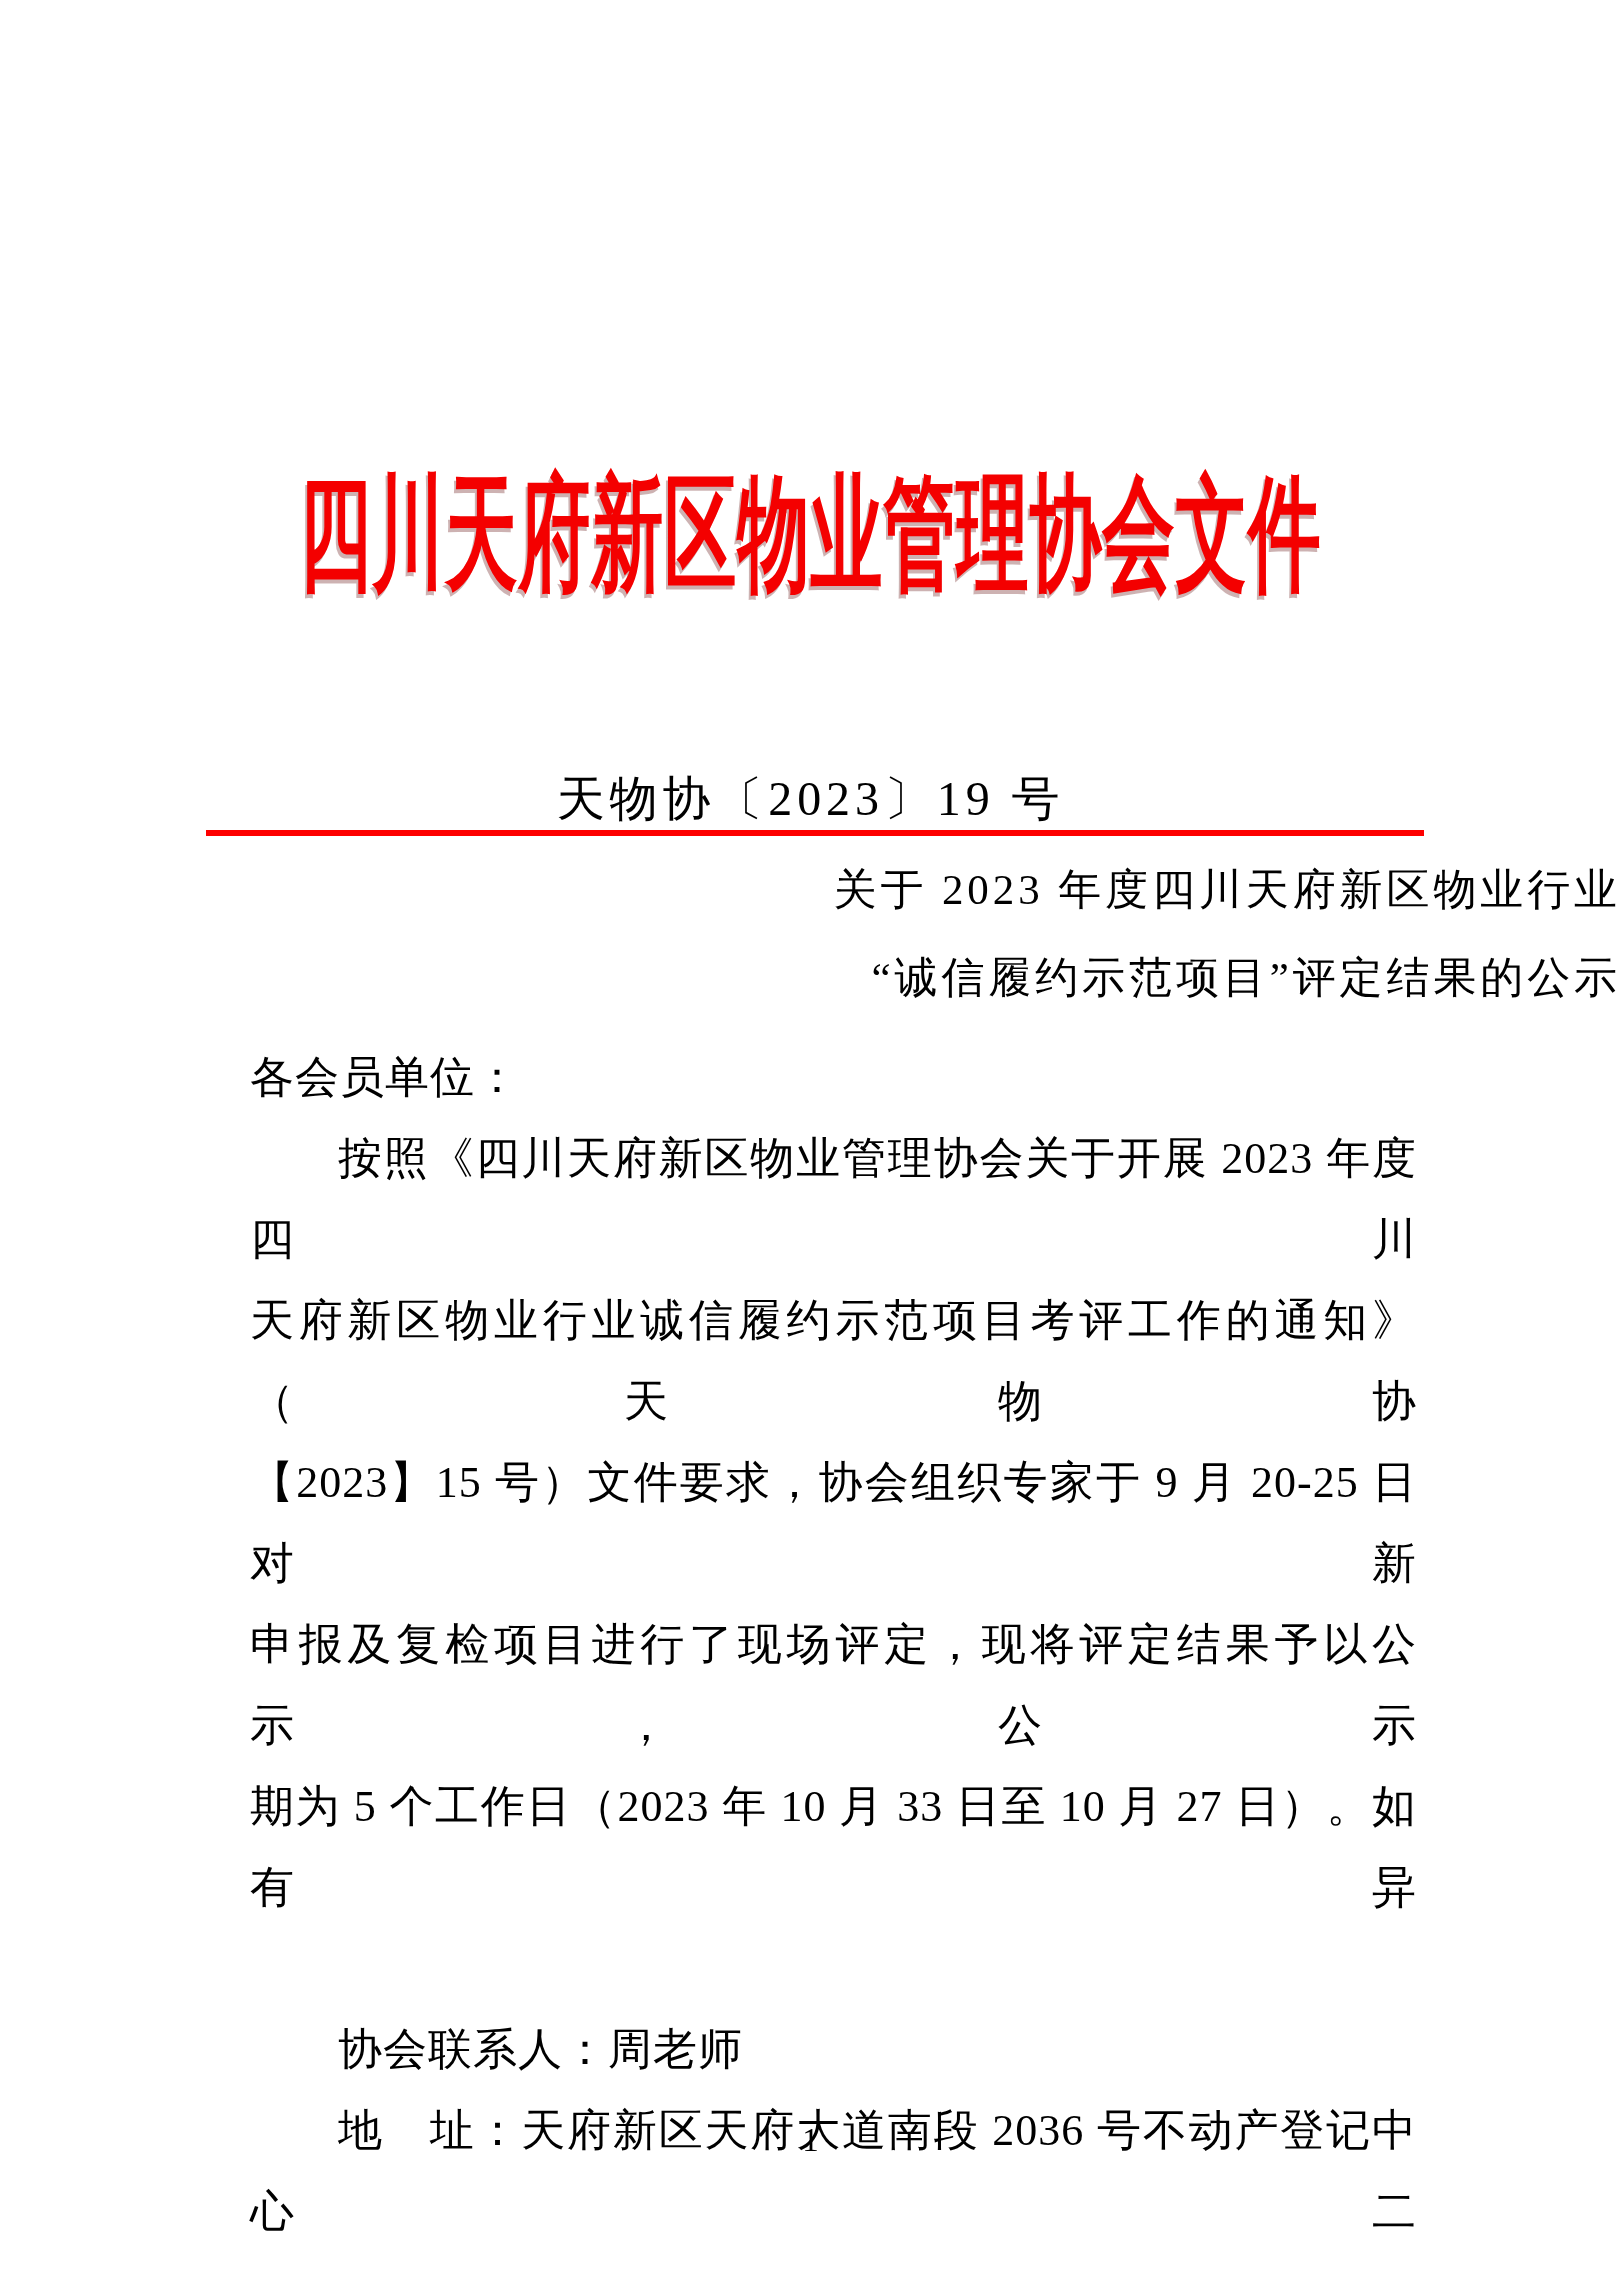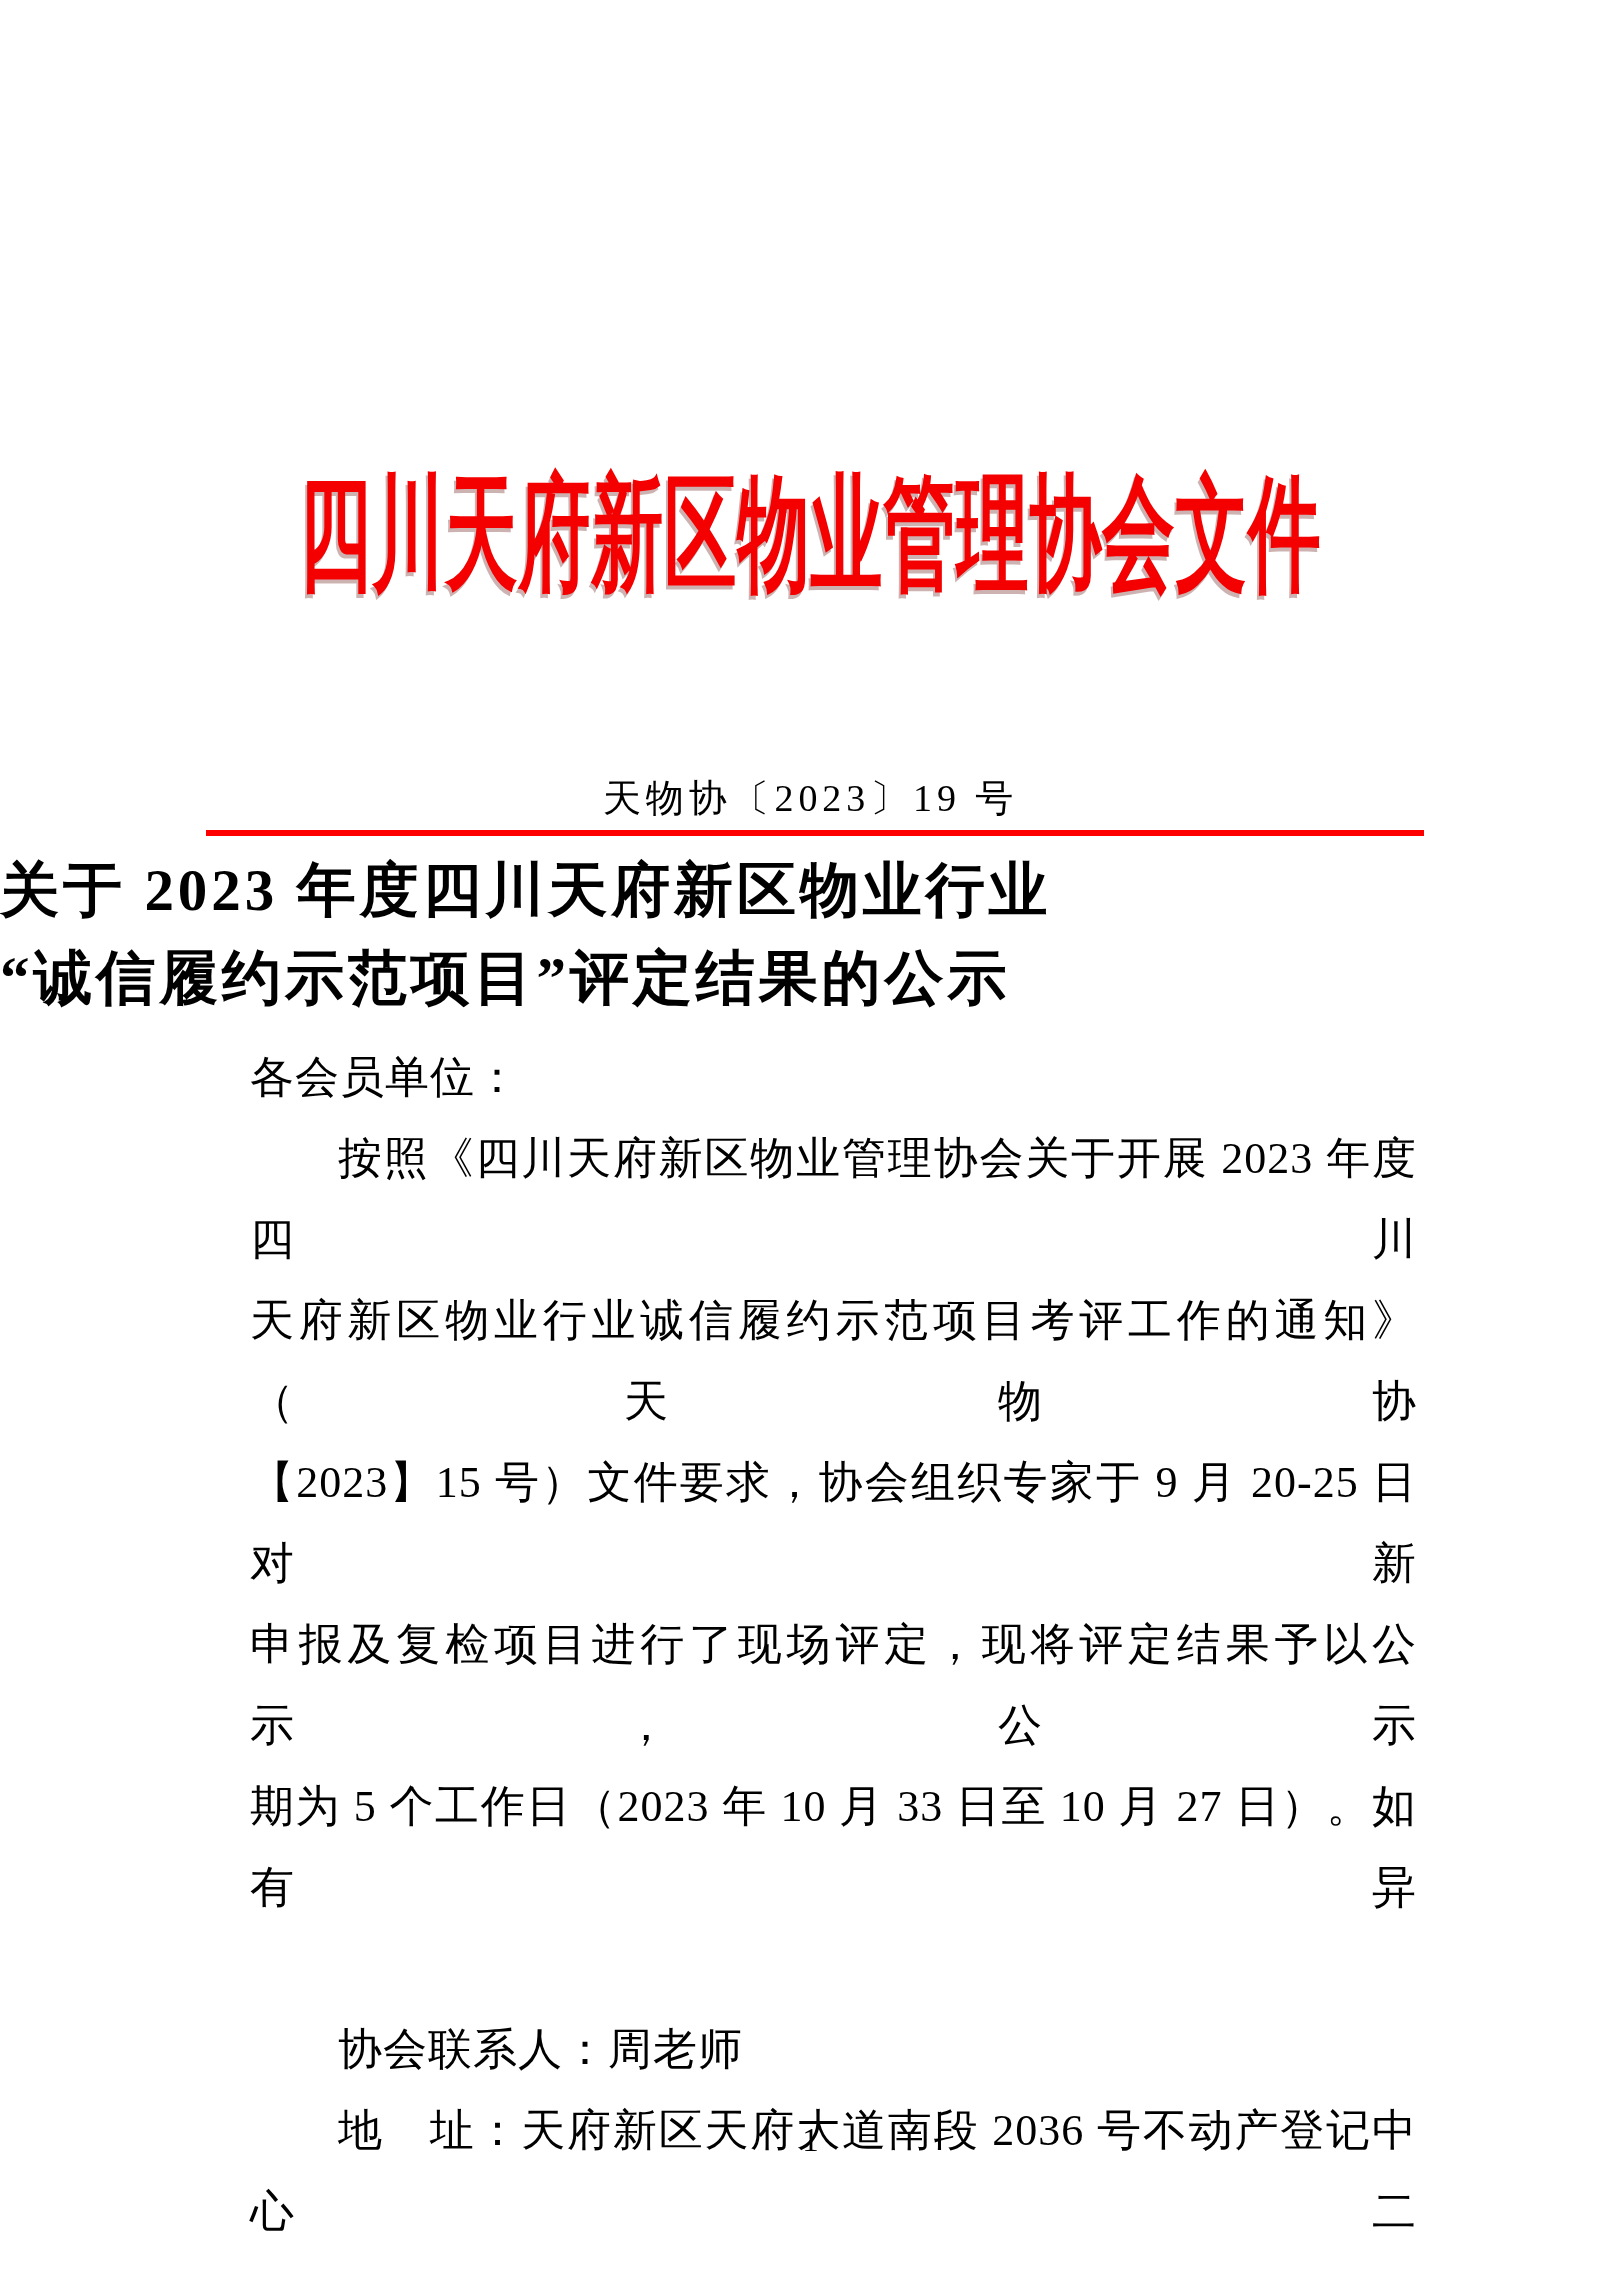--- a/index.html
+++ b/index.html
@@ -25,37 +25,37 @@
     color:#f40000;
     transform:scaleY(1.75);
     transform-origin:50% 50%;
     text-shadow:-2px 2px 0 rgba(90,0,0,0.30);
     white-space:nowrap;
   }
   .doc-number {
     position:absolute;
     top:774px; left:0; width:100%;
     text-align:center;
-    font-size:38px;
+    font-size:48px;
     line-height:49px;
     letter-spacing:4.9px;
     white-space:nowrap;
   }
   .red-rule {
     position:absolute;
     left:206px; top:830px;
     width:1218px; height:5.9px;
     background:#fe0000;
   }
   .doc-title {
     position:absolute;
     top:846px; left:0; width:100%;
-    text-align:left;
-    font-weight:700;
-    font-size:59px;
+    text-align:right;
+    font-weight:400;
+    font-size:43px;
     line-height:88px;
     letter-spacing:3.9px;
     white-space:nowrap;
   }
   .body-block {
     position:absolute;
     left:219px; top:1037px;
     width:1198px;
     font-size:44px;
     line-height:81px;

